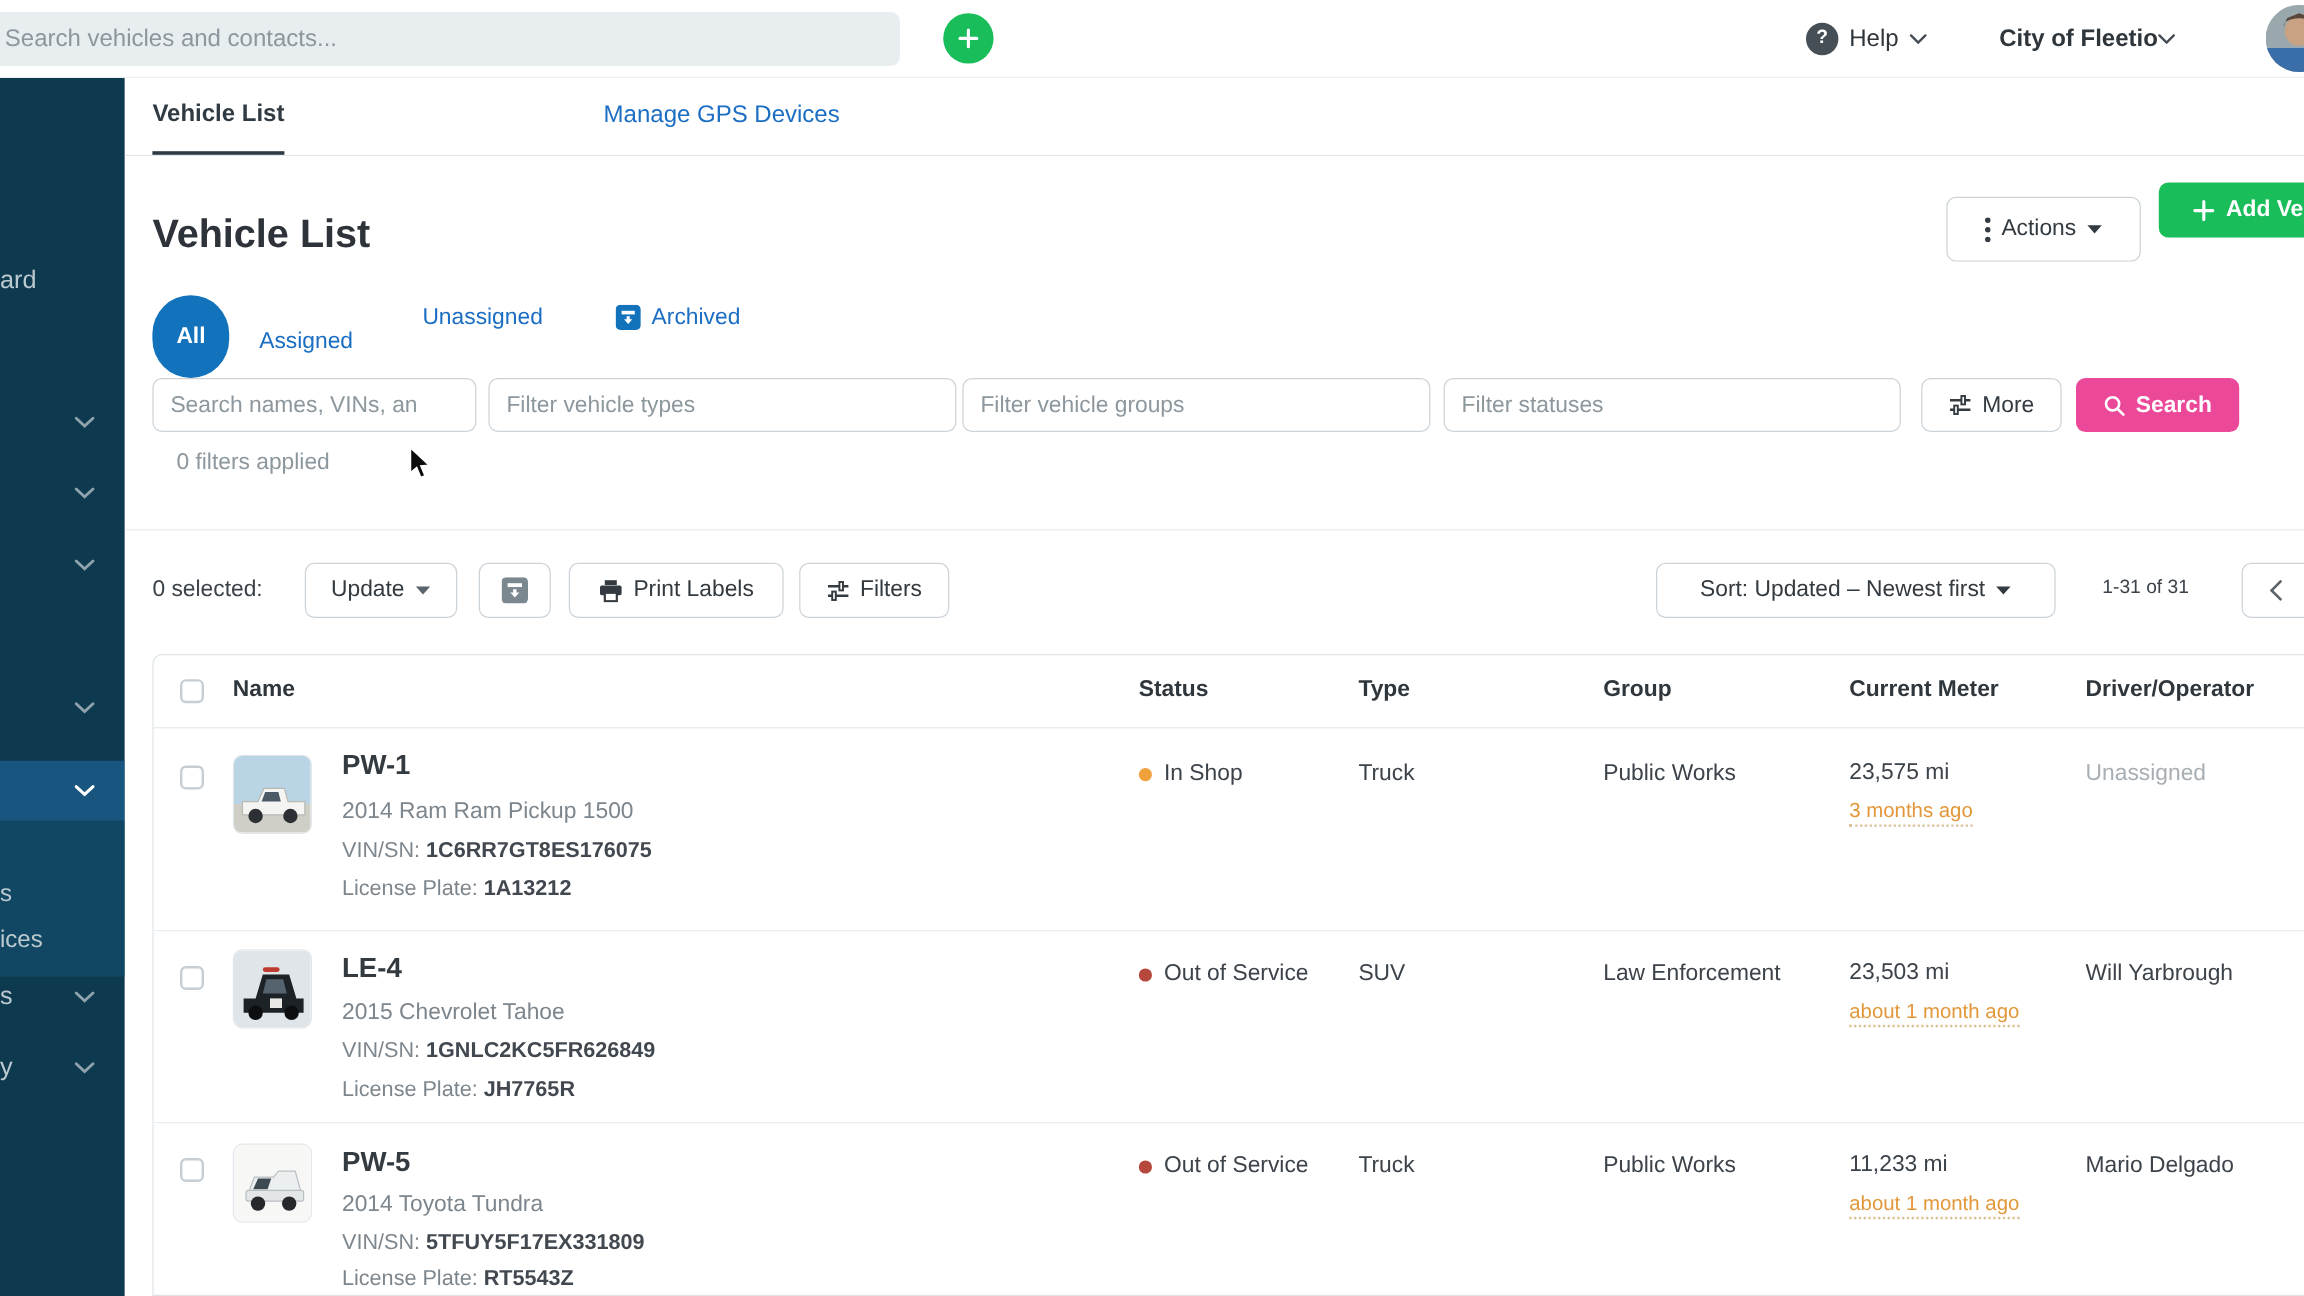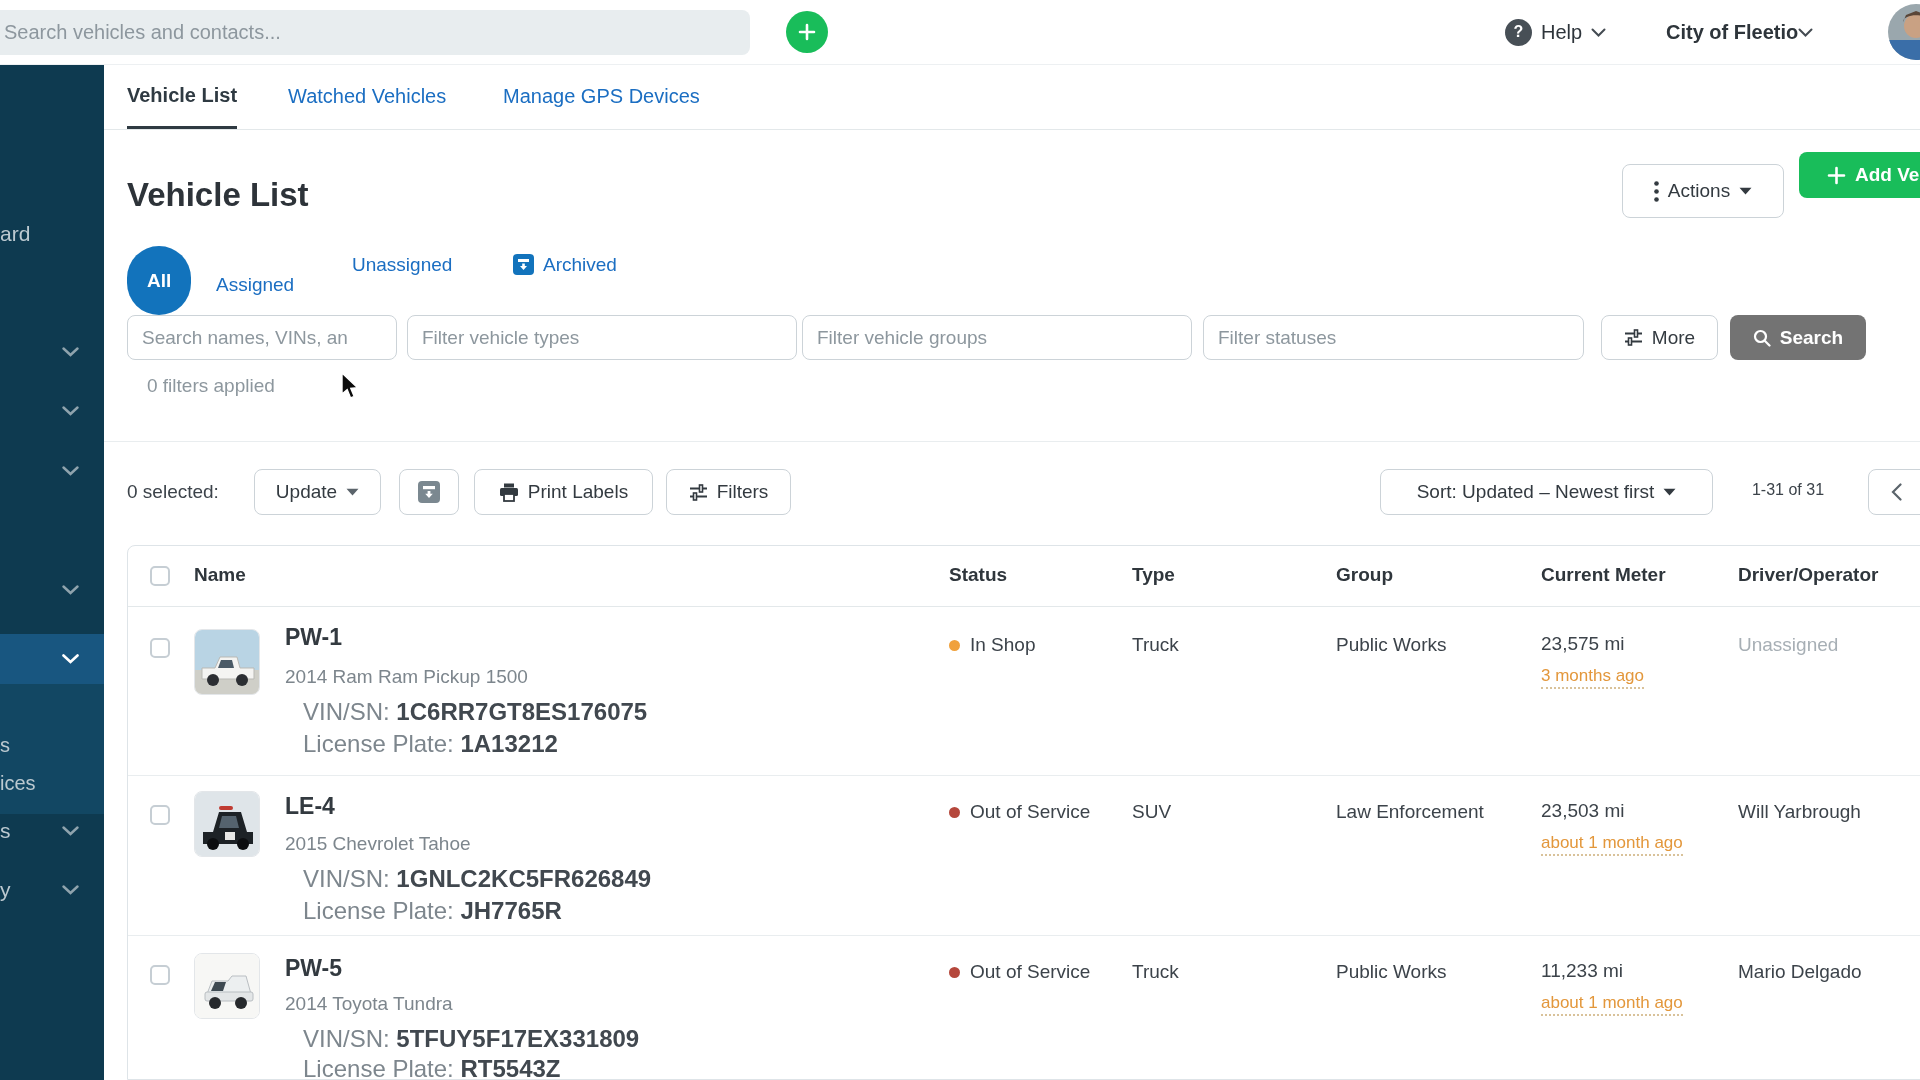--- a/index.html
+++ b/index.html
@@ -43,21 +43,21 @@
   
   .scopes{position:absolute;left:0;top:182px;width:1816px;height:38px;}
   .pill{position:absolute;top:0;height:37px;display:flex;align-items:center;font-size:19px;cursor:pointer;}
   .pill--selected{background:#1273bc;color:#fff;border-radius:999px;padding:16px 20px;font-weight:600;}
   .pill--link{color:#1b6ec2;gap:9px;}
   
   .filter-input{position:absolute;top:251px;height:45px;border:1px solid #ccd3d8;border-radius:8px;
     padding:0 14px;font-size:19px;font-family:"Liberation Sans",sans-serif;color:#3c434a;outline:none;box-sizing:border-box;background:#fff;}
   .filter-input::placeholder{color:#8d979e;}
   .more-btn{position:absolute;left:1497px;top:251px;width:117px;height:45px;}
-  .search-btn{position:absolute;left:1626px;top:251px;width:136px;height:45px;background:#737373;
+  .search-btn{position:absolute;left:1626px;top:251px;width:136px;height:45px;background:#ec4899;
     border:none;color:#fff;font-weight:600;}
   .applied{position:absolute;left:43px;top:311px;font-size:19px;color:#8d979e;}
   .section-divider{position:absolute;left:0;top:377px;width:1816px;border-top:1px solid #e9edef;}
   
   .selected-text{position:absolute;left:23px;top:417px;font-size:19px;color:#3c434a;}
   .update-btn{position:absolute;left:150px;top:405px;width:127px;height:46px;}
   .archive-sm-btn{position:absolute;left:295px;top:405px;width:60px;height:46px;}
   .print-btn{position:absolute;left:370px;top:405px;width:179px;height:46px;}
   .filters-btn{position:absolute;left:562px;top:405px;width:125px;height:46px;}
   .sort-btn{position:absolute;left:1276px;top:405px;width:333px;height:46px;}
@@ -68,21 +68,21 @@
   .card{position:absolute;left:23px;top:481px;width:1807px;height:535px;border:1px solid #dee4e8;
     border-radius:8px 0 0 0;background:#fff;box-sizing:border-box;}
   .thead{position:absolute;left:0;top:0;width:100%;height:60px;border-bottom:1px solid #e3e8ea;}
   .th{position:absolute;top:18px;font-size:19px;font-weight:700;color:#2f363c;}
   .checkbox{position:absolute;width:20px;height:20px;border:2px solid #c6ced4;border-radius:5px;background:#fff;cursor:pointer;box-sizing:border-box;}
   .row{position:absolute;left:0;width:100%;}
   .row-border{border-bottom:1px solid #e9edef;}
   .thumb{position:absolute;left:66px;width:66px;height:66px;border-radius:8px;overflow:hidden;border:1px solid #e3e6e9;box-sizing:border-box;}
   .vname{position:absolute;left:157px;font-size:23px;font-weight:600;color:#333a40;}
   .vdetail{position:absolute;left:157px;font-size:19px;color:#7d868d;}
-  .vline{position:absolute;left:157px;font-size:24px;color:#7d868d;margin-left:18px;}
+  .vline{position:absolute;left:157px;font-size:18px;color:#7d868d;}
   .vline b{color:#41484f;font-weight:600;}
   .status{position:absolute;left:821px;font-size:19px;color:#3c434a;display:flex;align-items:center;gap:10px;}
   .dot{width:11px;height:11px;border-radius:50%;}
   .dot--orange{background:#f0a13c;}
   .dot--red{background:#b5473c;}
   .cell{position:absolute;font-size:19px;color:#3c434a;}
   .meter-ago{position:absolute;left:1413px;font-size:17px;color:#e3973b;border-bottom:2px dotted #d9c29a;
     padding-bottom:1px;cursor:pointer;}
   .driver--muted{color:#a7afb5;}
   .cursor{position:absolute;left:340px;top:372px;z-index:50;}
@@ -153,21 +153,20 @@
     <span class="side-frag" style="top:814px;">y</span>
     <svg class="side-chevron" style="top:821px;" viewBox="0 0 17 10">
       <path d="M1.5 1.5l7 6.5 7-6.5" stroke="#8fa3ad" stroke-width="2.4" fill="none" stroke-linecap="round"></path>
       </svg>
   </nav>
 
   <main class="main">
 
     <div class="tabbar">
       <div class="tab tab--active" style="left:23px;">Vehicle List</div>
-      <div class="tab tab--link" style="left:184px;">Watched Vehicles</div>
       <div class="tab tab--link" style="left:399px;">Manage GPS Devices</div>
     </div>
 
     <h1 class="page-title">Vehicle List</h1>
 
     <button class="btn actions-btn">
       <svg width="5" height="21" viewBox="0 0 5 21">
         <circle cx="2.5" cy="2.5" r="2.3" fill="#333a40"></circle>
           <circle cx="2.5" cy="10.5" r="2.3" fill="#333a40"></circle>
           <circle cx="2.5" cy="18.5" r="2.3" fill="#333a40"></circle>

